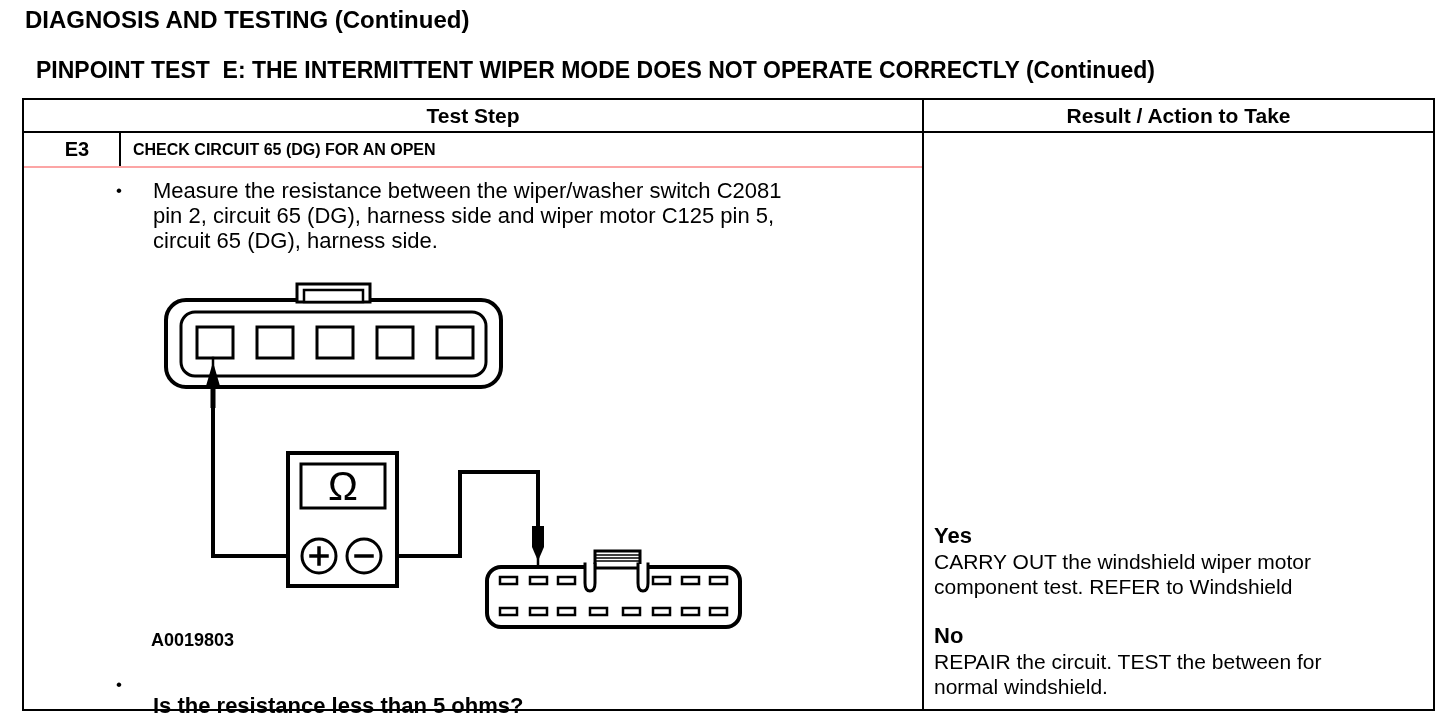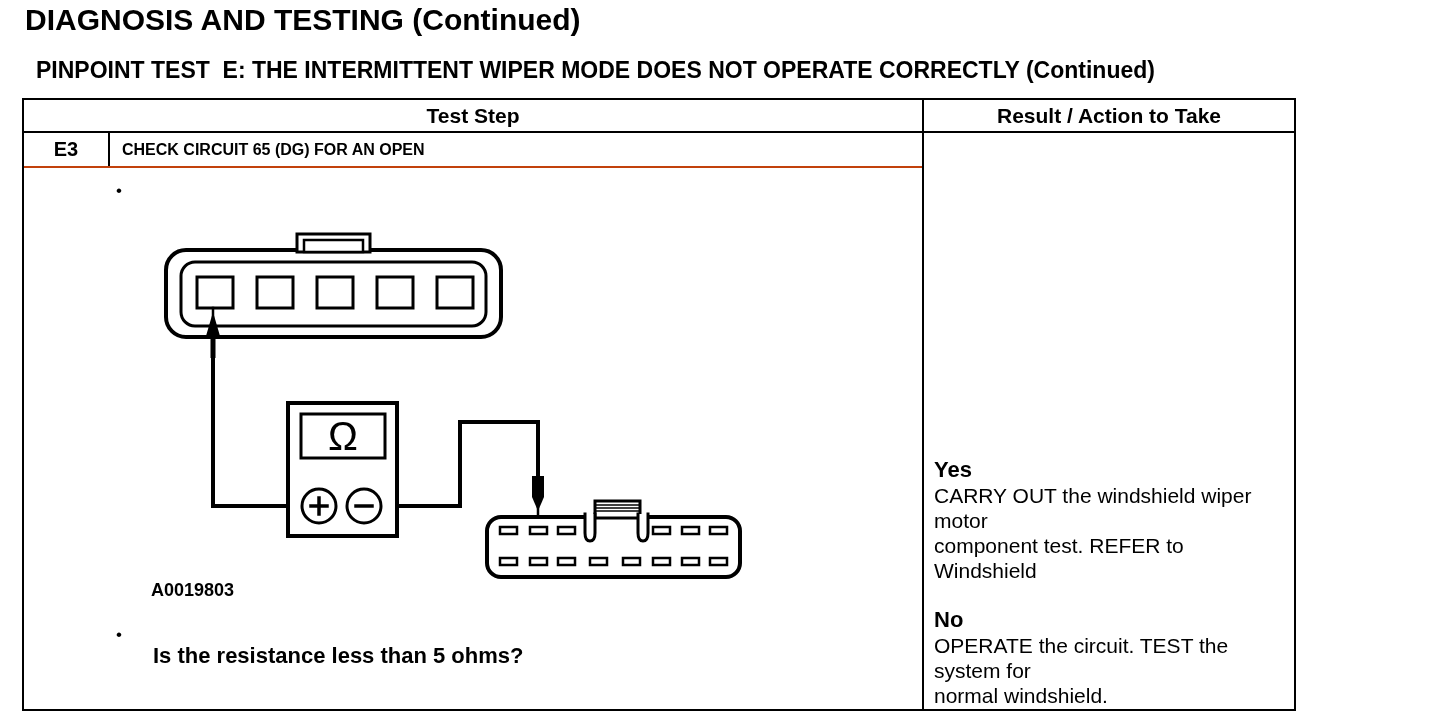--- a/index.html
+++ b/index.html
@@ -5,49 +5,50 @@
   * { box-sizing: border-box; }
   html, body { margin: 0; padding: 0; }
   body {
     width: 1456px; height: 726px;
     background: #ffffff; color: #000000;
     font-family: "Liberation Sans", sans-serif;
     overflow: hidden;
   }
   h1 {
     margin: 3px 0 0 25px;
-    font-size: 30px; line-height: 34px; font-weight: bold;
+    font-size: 24px; line-height: 34px; font-weight: bold;
   }
   h2 {
     margin: 20px 0 0 36px;
     font-size: 23px; line-height: 27px; font-weight: bold;
     white-space: pre-wrap;
   }
   .ptable {
     margin: 14px 0 0 22px;
-    width: 1274px; height: 613px;
+    width: 1413px; height: 613px;
     border: 2px solid #000;
     display: flex;
   }
   .col-left {
     width: 900px; flex: 0 0 900px;
     border-right: 2px solid #000;
     display: flex; flex-direction: column;
   }
   .col-right { flex: 1; display: flex; flex-direction: column; }
   .th {
     flex: 0 0 33px; height: 33px;
     border-bottom: 2px solid #000;
     display: flex; align-items: center; justify-content: center;
     font-weight: bold; font-size: 21px;
   }
   .step-row {
     flex: 0 0 35px; height: 35px;
-    border-bottom: 2px solid #c2410c;
+    border-bottom: 2px solid #fca5a5;
     display: flex;
+    padding-left: 11px;
   }
   .step-id {
     width: 86px; flex: 0 0 86px;
     border-right: 2px solid #000;
     display: flex; align-items: center; justify-content: center;
     font-weight: bold; font-size: 20px;
   }
   .step-title {
     flex: 1; display: flex; align-items: center;
     padding-left: 12px; font-weight: bold; font-size: 16px;
@@ -61,21 +62,21 @@
   .bullet-text { margin-left: 31px; line-height: 25px; }
   .bullet-text.bold { font-weight: bold; margin-top: 21px; }
   .question { margin-top: 22px; }
   .diagram { display: block; margin: 25px 0 0 126px; }
   .diagram text { font-family: "Liberation Sans", sans-serif; }
   .ohm-glyph { font-size: 40px; }
   .fig-id { font-size: 18px; font-weight: bold; }
   .result-cell {
     flex: 1;
     display: flex; flex-direction: column; justify-content: flex-end;
-    padding: 0 10px 1px 10px;
+    padding: 0 10px 10px 10px;
     font-size: 21px; line-height: 25px;
   }
   .result-label { font-weight: bold; font-size: 22px; line-height: 27px; }
   .no-block { margin-top: 23px; }
 </style>
 </head>
 <body>
 
 <div class="page">
 
@@ -89,20 +90,25 @@
 
       <div class="step-row">
         <div class="step-id">E3</div>
         <div class="step-title">CHECK CIRCUIT 65 (DG) FOR AN OPEN</div>
       </div>
 
       <div class="step-body">
 
         <div class="bullet-row">
           <span class="bullet">•</span>
+          <div class="bullet-text">
+            <div>Measure the resistance between the wiper/washer switch C2081</div>
+            <div>pin 2, circuit 65 (DG), harness side and wiper motor C125 pin 5,</div>
+            <div>circuit 65 (DG), harness side.</div>
+          </div>
         </div>
 
         <svg class="diagram" width="612" height="372" viewBox="150 278 612 372" fill="none" stroke="#000000" stroke-linecap="square">
 
           <g>
             <rect x="166" y="300" width="335" height="87" rx="20" fill="#ffffff" stroke-width="4"></rect>
             <rect x="297" y="284" width="73" height="18" fill="#ffffff" stroke-width="3"></rect>
             <rect x="304" y="290" width="59" height="12" fill="#ffffff" stroke-width="2.5"></rect>
             <rect x="181" y="312" width="305" height="64" rx="14" stroke-width="3"></rect>
             <rect x="197" y="327" width="36" height="31" stroke-width="3"></rect>
@@ -190,20 +196,20 @@
     <div class="col-right">
       <div class="th">Result / Action to Take</div>
       <div class="result-cell">
         <div class="result-block">
           <div class="result-label">Yes</div>
           <div>CARRY OUT the windshield wiper motor</div>
           <div>component test. REFER to Windshield</div>
         </div>
         <div class="result-block no-block">
           <div class="result-label">No</div>
-          <div>OPERATE the circuit. TEST the system for</div>
+          <div>REPAIR the circuit. TEST the between for</div>
           <div>normal windshield.</div>
         </div>
       </div>
     </div>
 
   </div>
 </div>
 
 </body></html>

